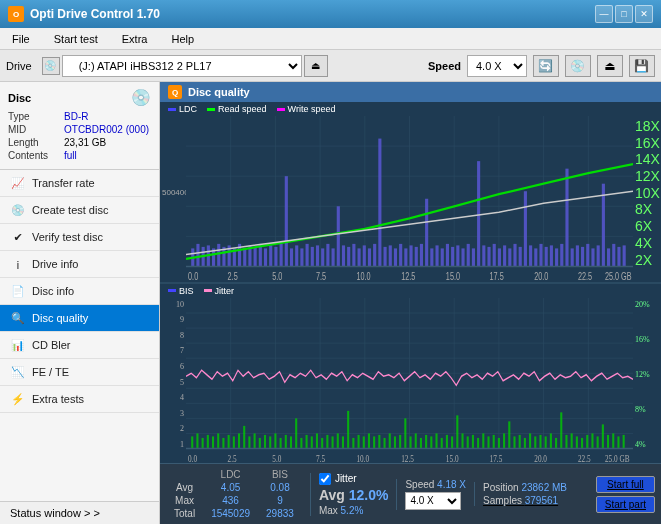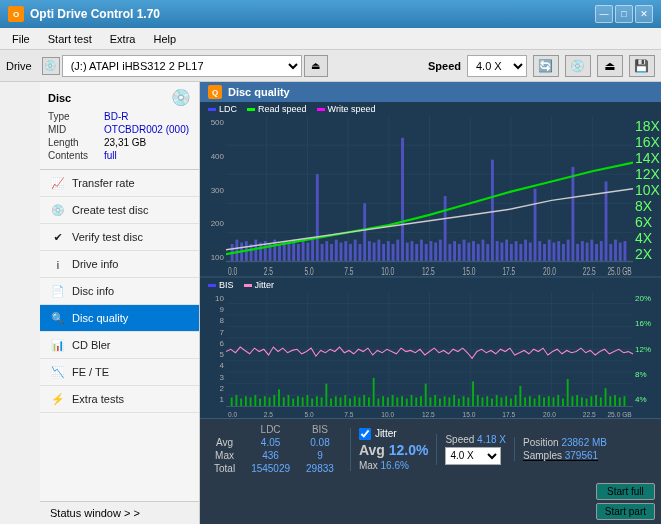--- a/index.html
+++ b/index.html
@@ -6,35 +6,35 @@
     body { font-family: 'Segoe UI', Tahoma, sans-serif; font-size: 11px; background: #f0f0f0; width: 661px; height: 524px; overflow: hidden; }
     
     
     .title-bar { background: linear-gradient(to bottom, #4a9fd4, #2d7db3); color: white; height: 28px; display: flex; align-items: center; justify-content: space-between; padding: 0 8px; }
     .title-bar-left { display: flex; align-items: center; gap: 6px; font-size: 12px; font-weight: bold; }
     .title-bar-icon { width: 16px; height: 16px; background: #ff8c00; border-radius: 2px; display: flex; align-items: center; justify-content: center; font-size: 8px; color: white; font-weight: bold; }
     .title-bar-controls { display: flex; gap: 2px; }
     .title-btn { width: 18px; height: 18px; border: 1px solid rgba(255,255,255,0.5); background: rgba(255,255,255,0.2); color: white; cursor: pointer; display: flex; align-items: center; justify-content: center; font-size: 9px; border-radius: 2px; }
 
     
-    .menu-bar { background: #f0f0f0; border-bottom: 1px solid #ccc; height: 22px; display: flex; align-items: center; padding: 0 4px; gap: 2px; }
+    .menu-bar { background: #f0f0f0; border-bottom: 1px solid #ccc; height: 22px; display: flex; align-items: center; padding: 0 4px; gap: 8px; }
     .menu-item { padding: 2px 8px; cursor: pointer; font-size: 11px; border-radius: 2px; }
 
     
     .drive-bar { background: #e8e8e8; border-bottom: 1px solid #ccc; height: 32px; display: flex; align-items: center; padding: 0 6px; gap: 6px; }
     .drive-label { font-weight: normal; font-size: 11px; margin-right: 4px; }
     .drive-select-container { display: flex; align-items: center; gap: 2px; flex: 1; }
-    .drive-select { background: white; border: 1px solid #aaa; padding: 2px 4px; font-size: 11px; height: 22px; flex: 1; max-width: 240px; }
+    .drive-select { background: white; border: 1px solid #aaa; padding: 2px 12px; font-size: 11px; height: 22px; flex: 1; max-width: 240px; }
     .drive-eject-btn { width: 24px; height: 22px; background: #e0e0e0; border: 1px solid #999; cursor: pointer; display: flex; align-items: center; justify-content: center; font-size: 10px; }
     .speed-label { font-weight: bold; font-size: 11px; }
     .speed-select { background: white; border: 1px solid #aaa; padding: 2px 4px; font-size: 11px; height: 22px; width: 60px; }
     .drive-icon-btn { width: 26px; height: 22px; background: #e0e0e0; border: 1px solid #999; cursor: pointer; display: flex; align-items: center; justify-content: center; font-size: 12px; }
 
     
-    .main { display: flex; height: calc(524px - 82px); margin-left: 40px; }
+    .main { display: flex; height: calc(524px - 82px); }
 
     
     .sidebar { width: 160px; min-width: 160px; background: #f5f5f5; border-right: 1px solid #ccc; display: flex; flex-direction: column; }
     
     
     .disc-section { padding: 6px 8px; border-bottom: 1px solid #ccc; }
     .disc-header { display: flex; align-items: center; justify-content: space-between; margin-bottom: 4px; }
     .disc-header-label { font-weight: bold; font-size: 11px; }
     .disc-row { display: flex; font-size: 10px; margin-bottom: 2px; gap: 4px; }
     .disc-row-label { color: #333; min-width: 52px; }
@@ -66,21 +66,21 @@
     .legend-dot.ldc { background: #4444ff; }
     .legend-dot.read { background: #00ff00; }
     .legend-dot.write { background: #ff00ff; }
     .legend-dot.bis { background: #4444ff; }
     .legend-dot.jitter { background: #ff88cc; }
     
     .stats-table { border-collapse: collapse; font-size: 10px; color: white; }
     .stats-table td { padding: 1px 8px; text-align: center; }
     .stats-table th { padding: 1px 8px; text-align: center; color: #aaa; font-weight: normal; }
     .stats-table .blue { color: #66aaff; }
-    .action-btn { background: #0f766e; border: 1px solid #999; padding: 2px 8px; font-size: 10px; cursor: pointer; border-radius: 2px; white-space: nowrap; }
+    .action-btn { background: #1d4ed8; border: 1px solid #999; padding: 2px 8px; font-size: 10px; cursor: pointer; border-radius: 2px; white-space: nowrap; text-decoration: underline; }
   </style>
 </head>
 <body>
 
 <div class="title-bar">
   <div class="title-bar-left">
     <div class="title-bar-icon">O</div>
     <span>Opti Drive Control 1.70</span>
   </div>
   <div class="title-bar-controls">
@@ -202,21 +202,21 @@
           <div class="legend-dot read"></div>
           <span>Read speed</span>
         </div>
         <div class="legend-item">
           <div class="legend-dot write"></div>
           <span>Write speed</span>
         </div>
       </div>
       <div style="display:flex;flex:1;">
 
-        <div style="width:26px;display:flex;flex-direction:column;justify-content:space-between;padding:2px 2px 14px 2px;font-size:8px;color:#aaa;text-align:right;">
+        <div style="width:26px;display:flex;justify-content:space-between;padding:2px 2px 14px 2px;font-size:8px;color:#aaa;text-align:right;align-items:center;">
           <span>500</span>
           <span>400</span>
           <span>300</span>
           <span>200</span>
           <span>100</span>
         </div>
 
         <div style="flex:1;position:relative;">
           <svg width="100%" height="100%" viewBox="0 0 430 110" preserveAspectRatio="none">
 
@@ -360,21 +360,21 @@
       <div class="chart-legend">
         <div class="legend-item">
           <div class="legend-dot bis"></div>
           <span>BIS</span>
         </div>
         <div class="legend-item">
           <div class="legend-dot jitter"></div>
           <span>Jitter</span>
         </div>
       </div>
-      <div style="display:flex;flex:1;">
+      <div style="display:flex;flex:1;font-family:Liberation Serif, serif;">
 
         <div style="width:26px;display:flex;flex-direction:column;justify-content:space-between;padding:2px 2px 14px 2px;font-size:8px;color:#aaa;text-align:right;">
           <span>10</span>
           <span>9</span>
           <span>8</span>
           <span>7</span>
           <span>6</span>
           <span>5</span>
           <span>4</span>
           <span>3</span>
@@ -552,21 +552,21 @@
         <div style="display:flex;align-items:center;gap:4px;">
           <input type="checkbox" checked="" style="width: 12px; height: 12px;">
           <span style="color:white;font-size:10px;">Jitter</span>
         </div>
         <div style="font-size:14px;font-weight:bold;">
           <span style="color:#ccc;">Avg</span>
           <span style="color:#66aaff;">12.0%</span>
         </div>
         <div style="font-size:10px;">
           <span style="color:#ccc;">Max</span>
-          <span style="color:#66aaff;">16.6%</span>
+          <span style="color:#66aaff;">5.2%</span>
         </div>
       </div>
 
       <div style="display:flex;flex-direction:column;gap:2px;border-left:1px solid #3a5a72;padding-left:8px;">
         <div style="font-size:10px;">
           <span style="color:#ccc;">Speed</span>
           <span style="color:#66aaff;">4.18 X</span>
         </div>
         <select style="font-size:10px;height:18px;background:white;border:1px solid #aaa;width:56px;">
           <option>4.0 X</option>

